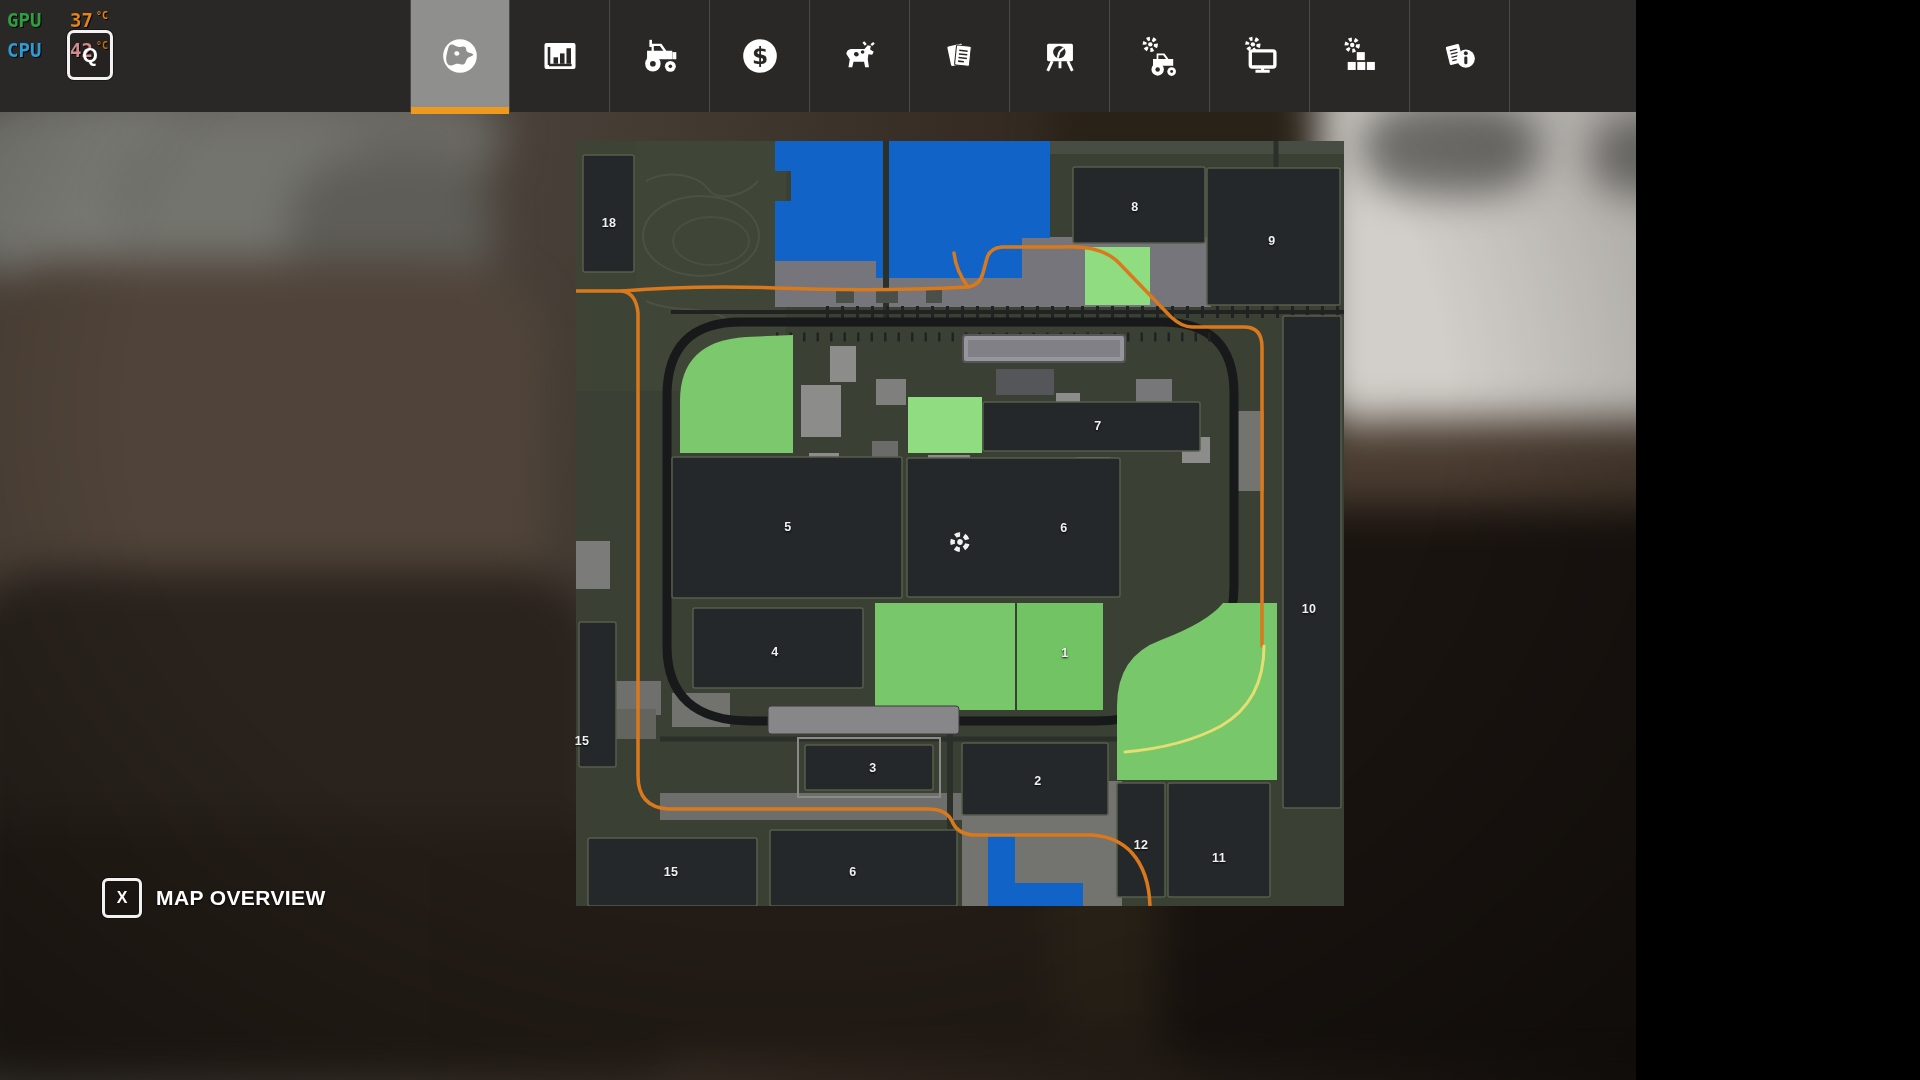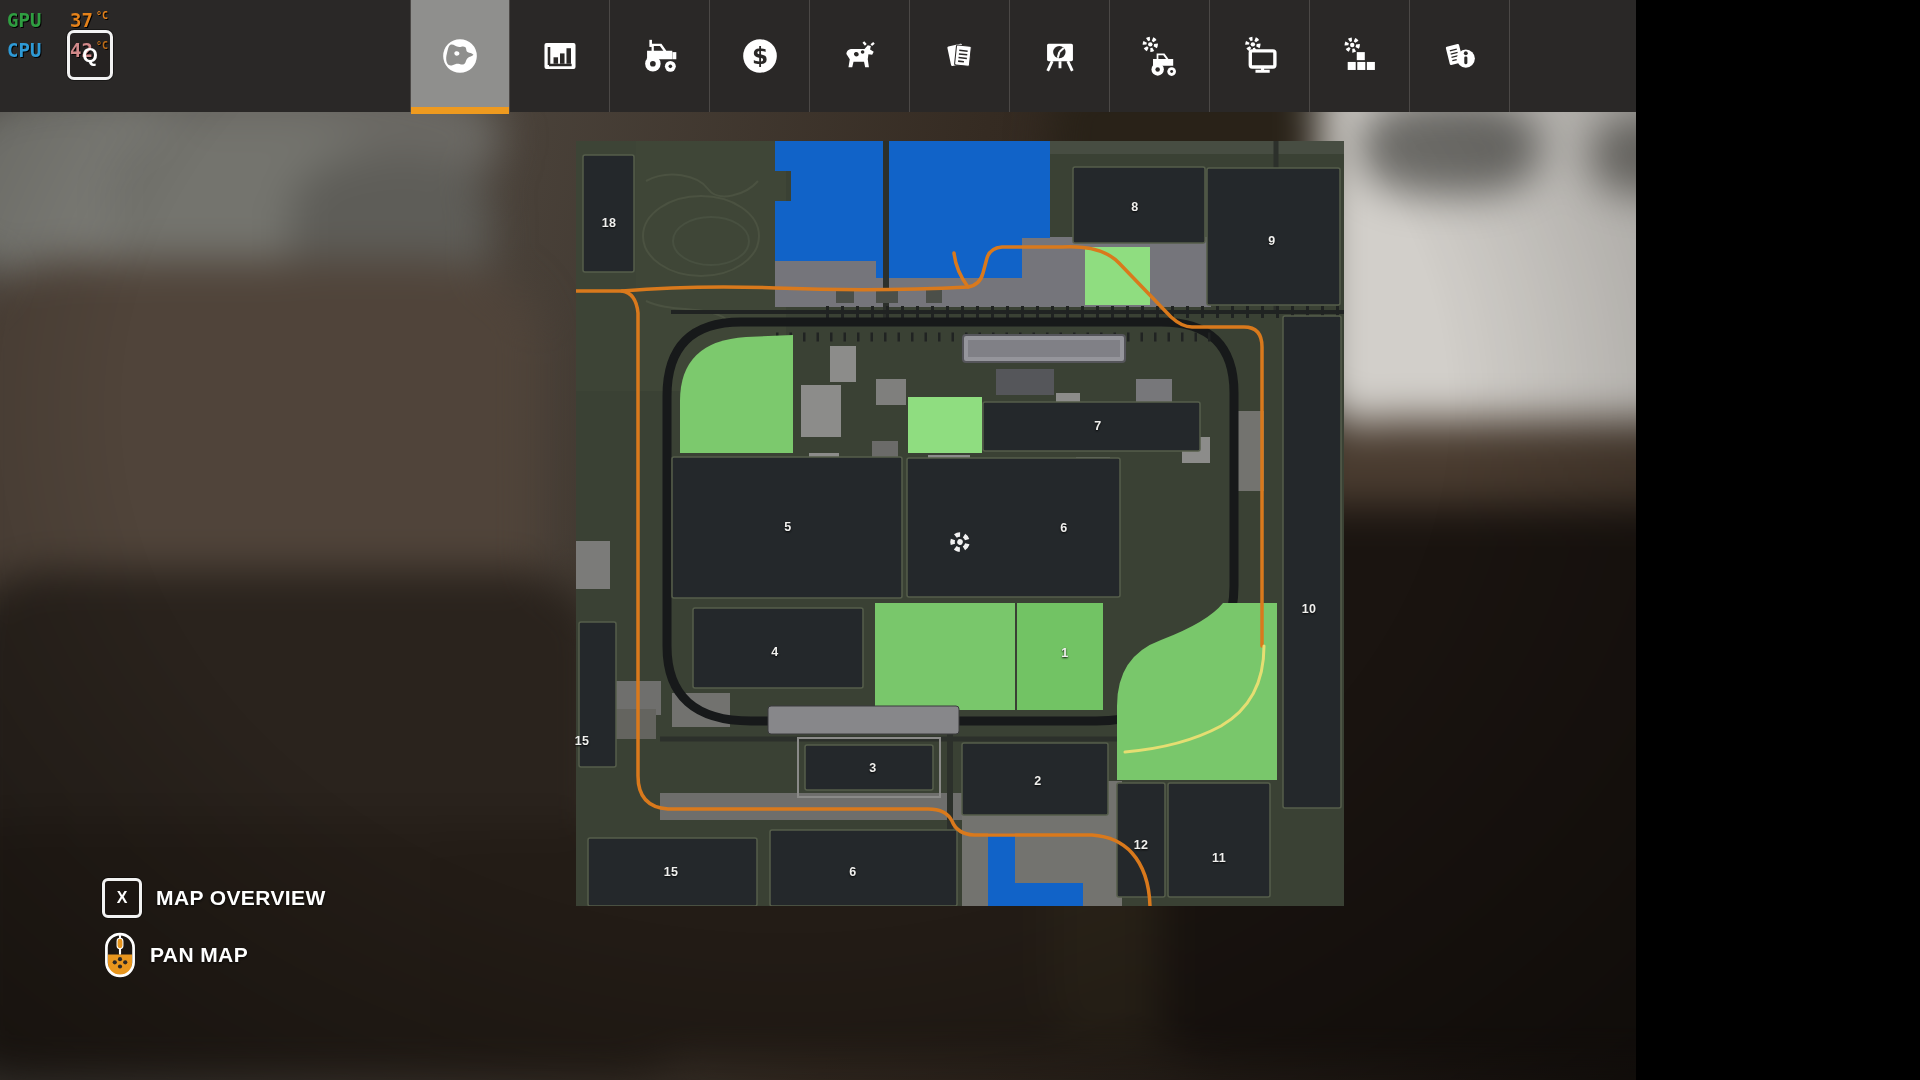--- a/index.html
+++ b/index.html
@@ -340,30 +340,15 @@
           </g>
         </svg>
     </div>
   </div>
 
   <div class="legend">
     <div class="legend-row">
       <div class="keycap key-x">X</div>
       <span class="legend-label">MAP OVERVIEW</span>
     </div>
-    <div class="legend-row">
-      <span>
-          <svg class="mouse-icon" viewBox="0 0 30 44">
-        <path d="M3.5 21.5h23v8.5c0 8-5.2 11.5-11.5 11.5S3.5 38 3.5 30z" fill="#e8961e"></path>
-        <rect x="2" y="2" width="26" height="40" rx="13" stroke="#fff" stroke-width="2.6" fill="none"></rect>
-        <line x1="15" y1="3" x2="15" y2="21.5" stroke="#fff" stroke-width="2"></line>
-        <rect x="12.2" y="6" width="5.6" height="10" rx="2.8" fill="#e8961e" stroke="#fff" stroke-width="1"></rect>
-        <circle cx="10" cy="29" r="2" fill="#2a2827"></circle>
-            <circle cx="20" cy="29" r="2" fill="#2a2827"></circle>
-            <circle cx="15" cy="26" r="2" fill="#2a2827"></circle>
-            <circle cx="15" cy="33" r="2" fill="#2a2827"></circle>
-      </svg>
-        </span>
-      <span class="legend-label">PAN MAP</span>
-    </div>
   </div>
 
 </div>
 
 </body></html>

